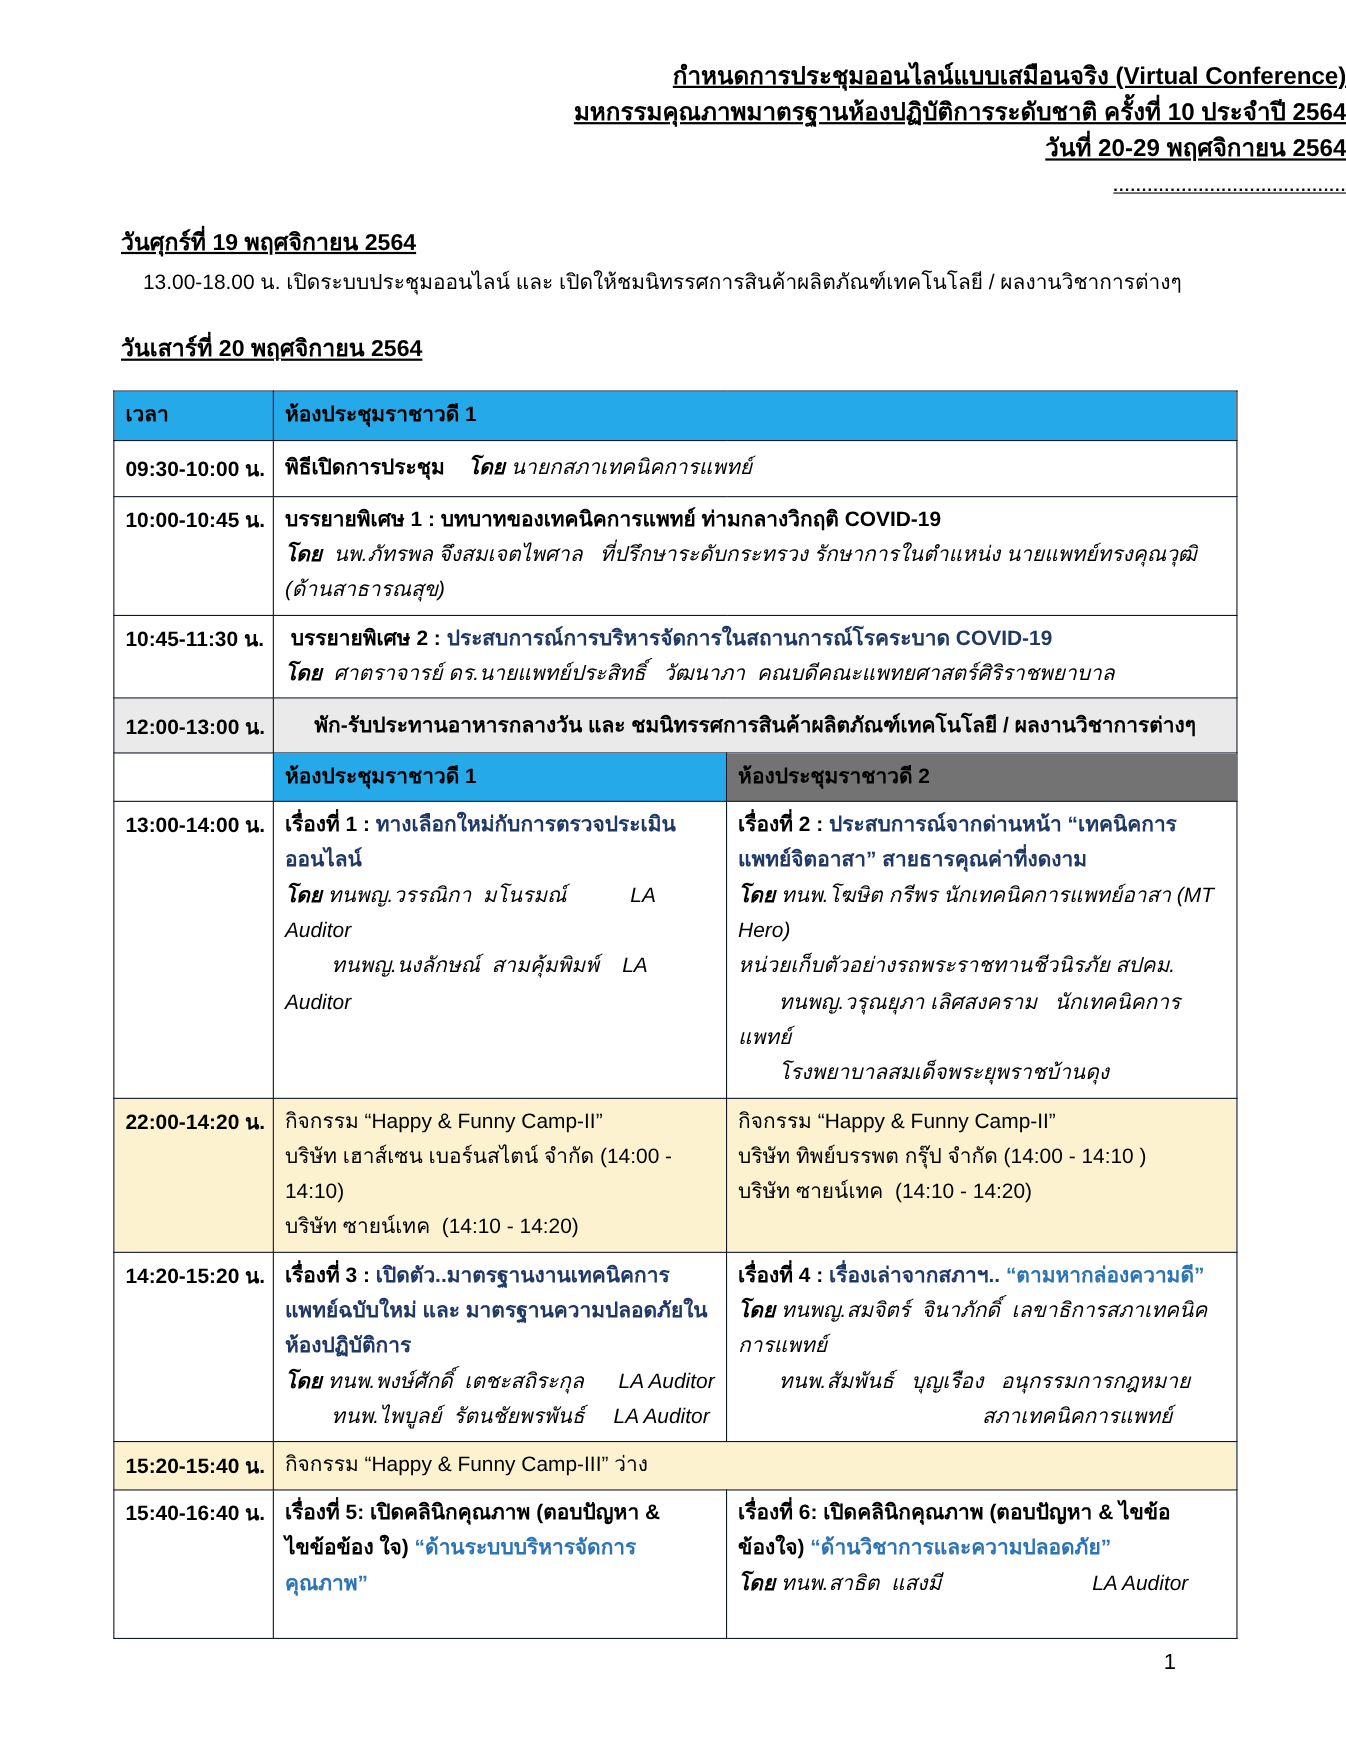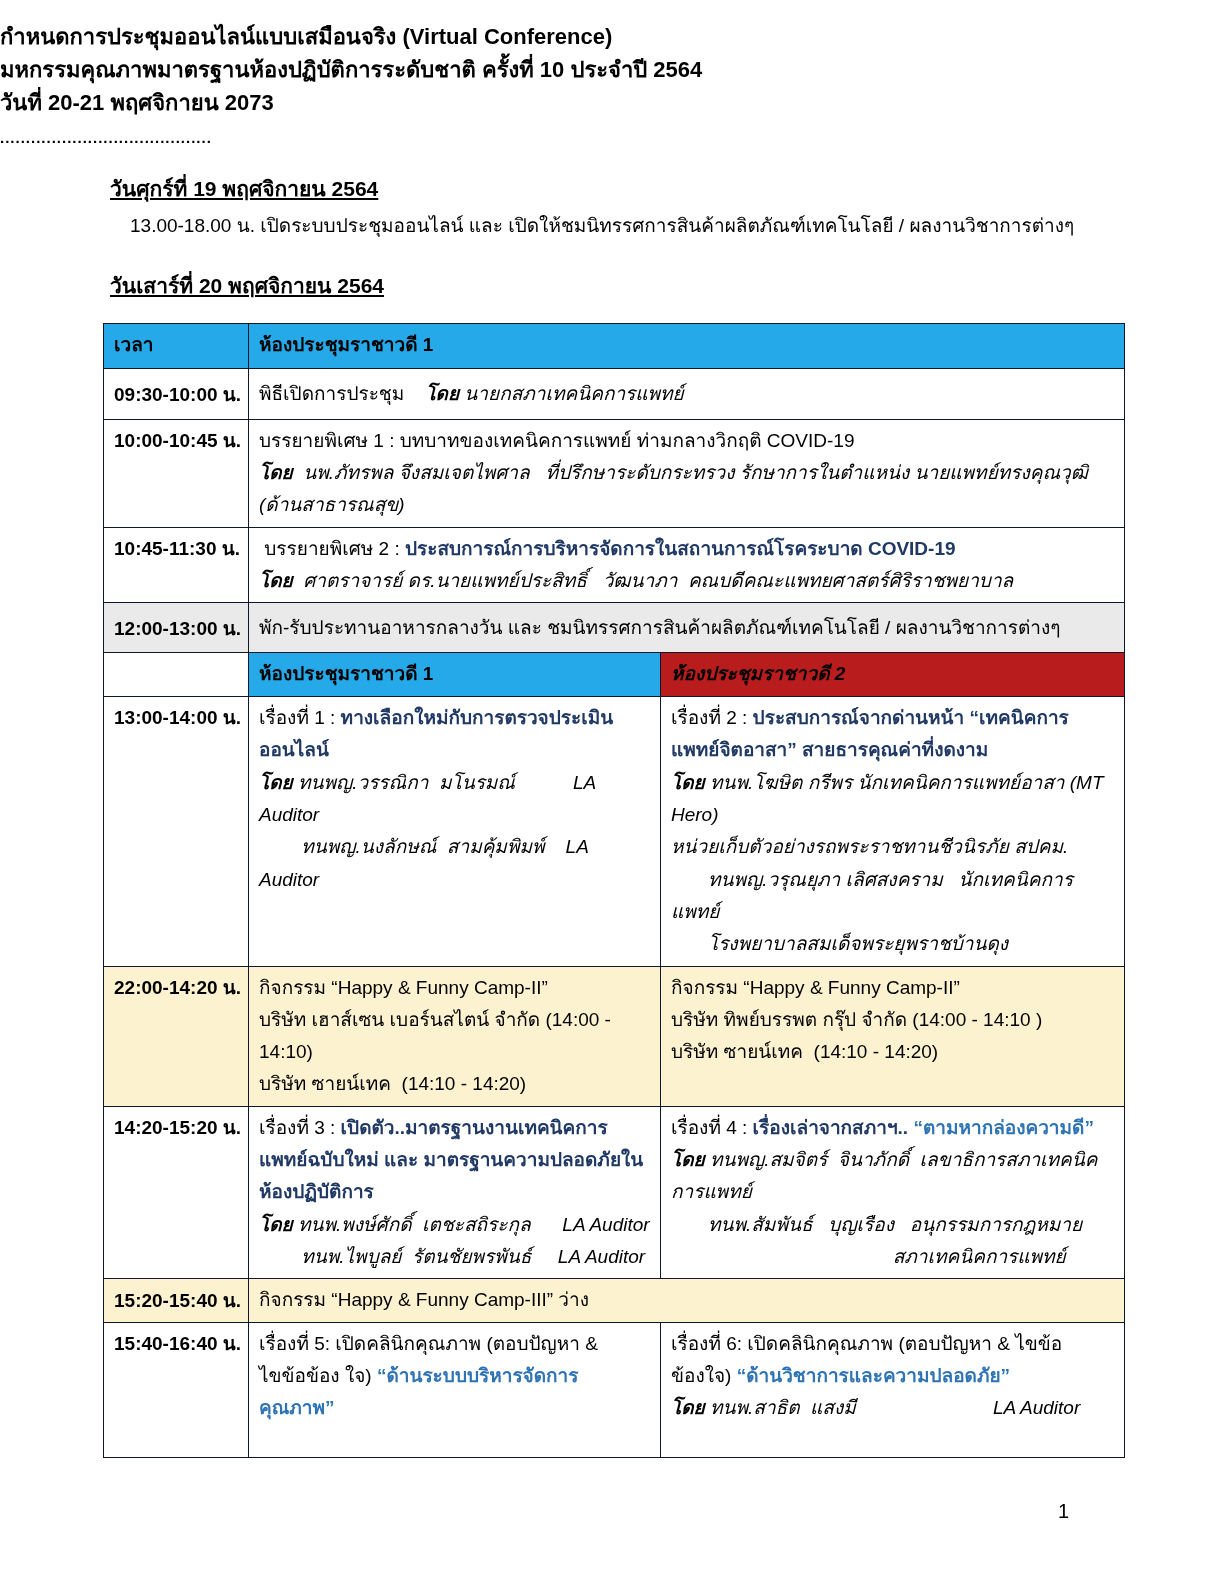--- a/index.html
+++ b/index.html
@@ -5,21 +5,21 @@
   html,body{margin:0;padding:0;background:#fff;}
   .page{
     position:relative;
     width:1224px;height:1584px;
     background:#fff;
     font-family:"Liberation Sans","DejaVu Sans",sans-serif;
     color:#000;
     overflow:hidden;
   }
   
-  .doc-header{padding-top:20px;text-align:left;line-height:1.5;}
+  .doc-header{padding-top:52px;text-align:right;line-height:1.5;text-decoration:underline;}
   .h-line{font-weight:bold;font-size:22px;}
   .h-theme{font-size:24px;font-style:italic;margin-top:2px;}
   .h-line sup{font-size:13px;}
   .dots{font-size:15px;font-weight:bold;letter-spacing:1px;margin-top:8px;}
   
   .day-heading{
     margin:26px 0 0 110px;
     font-size:21px;font-weight:bold;
     text-decoration:underline;
     display:inline-block;
@@ -43,51 +43,51 @@
   }
   .col-time{width:145px;}
   .col-r1{width:412px;}
   .col-r2{width:464px;}
   .hdr-blue{
     background:#26A9E8;
     text-align:center;vertical-align:middle;
     font-weight:bold;font-size:20px;
   }
   .hdr-light{
-    background:#b91c1c;
+    background:#737373;
     text-align:center;vertical-align:middle;
-    font-weight:bold;font-size:20px;font-style:italic;
+    font-weight:bold;font-size:20px;
   }
   .time-cell{font-weight:bold;font-size:18px;white-space:nowrap;padding-left:6px;}
   tr.cream td{background:#FDF2D0;}
   tr.gray td{background:#EAEAEA;}
   tr.vmid td{vertical-align:middle;}
   .cl{white-space:pre-wrap;line-height:1.7;}
   .cl.center{text-align:center;}
-  .bb{font-weight:normal;}
+  .bb{font-weight:bold;text-align:center;}
   .navy{color:#1F3864;font-weight:bold;}
   .blue2{color:#2E74B5;font-weight:bold;}
   .by{font-weight:bold;font-style:italic;}
   .sp{font-style:italic;}
   
   .page-number{
     position:absolute;
     top:1500px;left:1058px;
     font-size:20px;
   }
 </style>
 </head>
 <body>
 
 <div class="page">
 
   <header class="doc-header">
     <div class="h-line">กำหนดการประชุมออนไลน์แบบเสมือนจริง (Virtual Conference)</div>
     <div class="h-line">มหกรรมคุณภาพมาตรฐานห้องปฏิบัติการระดับชาติ ครั้งที่ 10 ประจำปี 2564</div>
-    <div class="h-line">วันที่ 20-21 พฤศจิกายน 2073</div>
+    <div class="h-line">วันที่ 20-29 พฤศจิกายน 2564</div>
     <div class="dots">.........................................</div>
   </header>
 
   <div class="day-wrap">
     <h2 class="day-heading">วันศุกร์ที่  19 พฤศจิกายน  2564</h2>
     <p class="friday-body">13.00-18.00 น.  เปิดระบบประชุมออนไลน์ และ เปิดให้ชมนิทรรศการสินค้าผลิตภัณฑ์เทคโนโลยี / ผลงานวิชาการต่างๆ</p>
   </div>
 
   <div class="day-wrap" style="margin-top:10px;">
     <h2 class="day-heading">วันเสาร์ที่  20 พฤศจิกายน  2564</h2>

